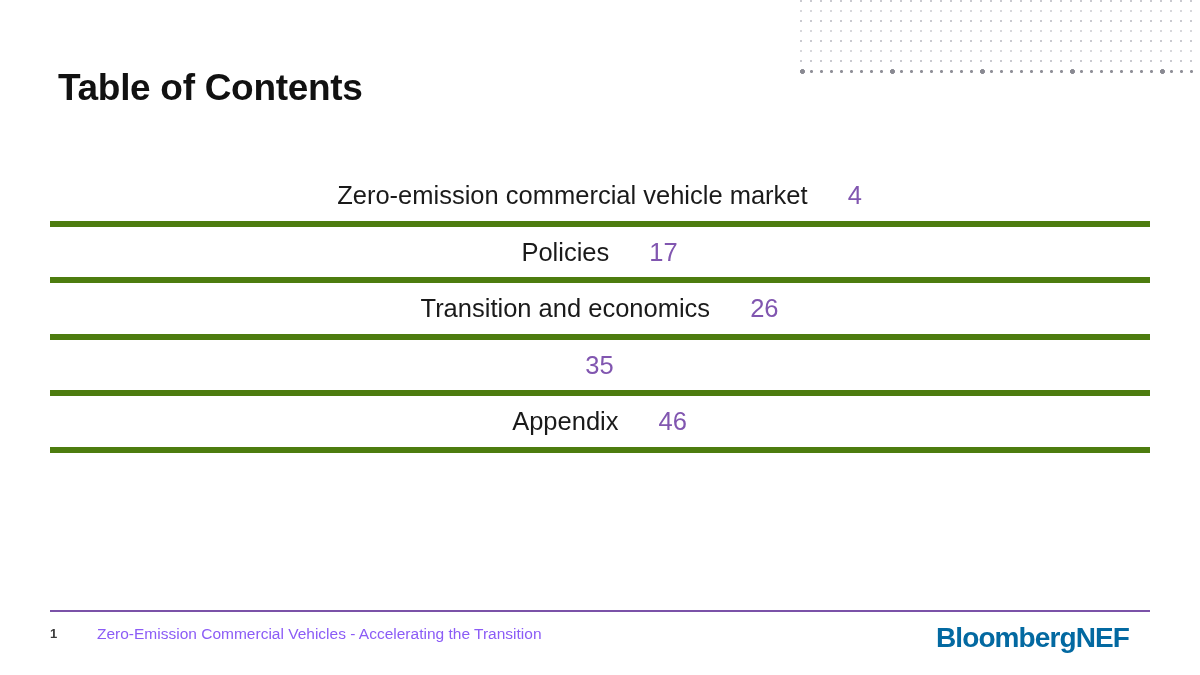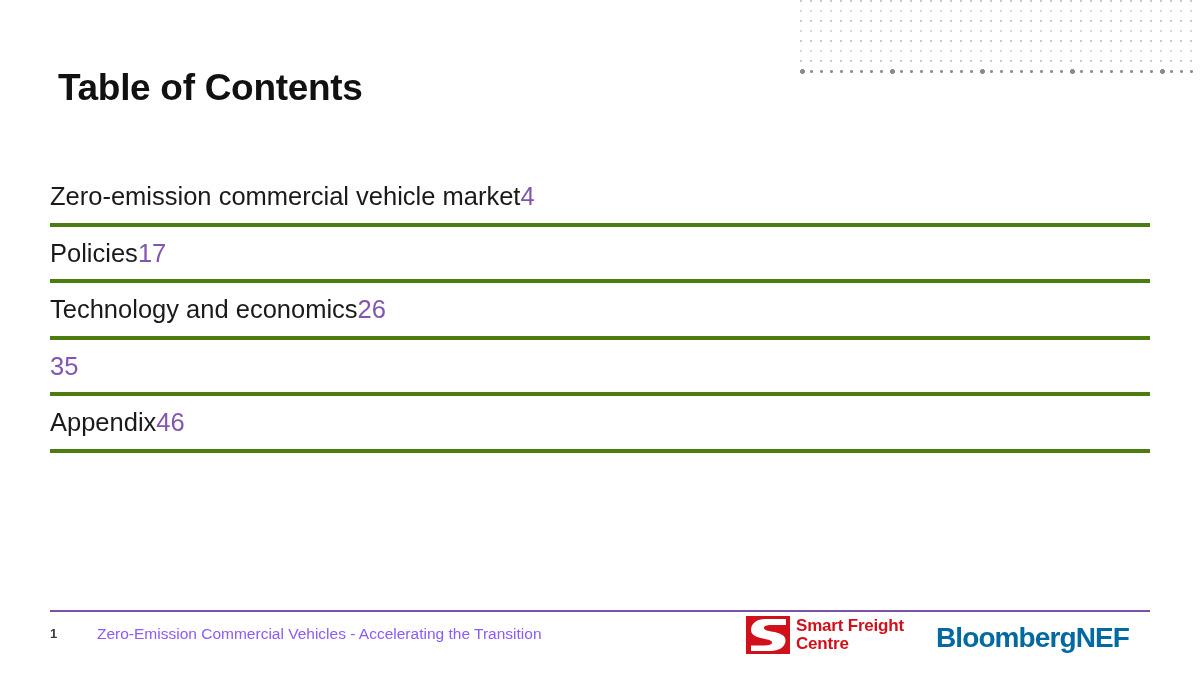--- a/index.html
+++ b/index.html
@@ -73,24 +73,25 @@
   
   #toc {
     position: absolute;
     left: 50px;
     top: 170px;
     width: 1100px;
   }
   .toc-row {
     display: flex;
     align-items: center;
-    justify-content: flex-start;
+    justify-content: center;
     height: 56.5px;
-    border-bottom: 4px solid #4d7c0f;
+    border-bottom: 6px solid #4d7c0f;
     box-sizing: border-box;
+    gap: 40px;
   }
   .toc-label {
     font-size: 25.5px;
     color: #1a1a1a;
     line-height: 30px;
     white-space: nowrap;
   }
   .toc-page {
     font-size: 25.5px;
     color: #8156b0;
@@ -191,21 +192,21 @@
     <span class="toc-page">4</span>
   </div>
 
   <div class="toc-row">
     <span class="toc-label">Policies</span>
     <span class="toc-page">17</span>
   </div>
 
 
   <div class="toc-row">
-    <span class="toc-label">Technology and economics</span>
+    <span class="toc-label">Transition and economics</span>
     <span class="toc-page">26</span>
   </div>
 
   <div class="toc-row">
     <span class="toc-page">35</span>
   </div>
 
   <div class="toc-row">
     <span class="toc-label">Appendix</span>
     <span class="toc-page">46</span>
@@ -213,26 +214,16 @@
 
 </div>
 
 <div id="footer-rule"></div>
 
 <div id="footer">
 
   <span id="footer-page-number">1</span>
   <span id="footer-doc-title">Zero-Emission Commercial Vehicles - Accelerating the Transition</span>
 
-  <div id="sfc-logo">
-    <svg id="sfc-mark" viewBox="0 0 44 38">
-      <rect x="0" y="0" width="44" height="38" fill="#d0101a"></rect>
-      <path d="M40 3 L20 3 C9 3 5 9 5 14 C5 19 10 21 17 22.5 C23 23.8 26 24.6 26 26.6 C26 28.6 23 29.5 19 29.5 L5 29.5 L5 35 L24 35 C35 35 39.5 29.5 39.5 24.5 C39.5 19.2 34 17.2 27 15.8 C21 14.6 18 13.9 18 11.9 C18 9.9 21 9 25 9 L40 9 Z" fill="#ffffff"></path>
-    </svg>
-    <div id="sfc-text">
-      <div>Smart Freight</div>
-      <div>Centre</div>
-    </div>
-  </div>
 
   <div id="bnef-logo">BloombergNEF</div>
 
 </div>
 
 </body></html>

